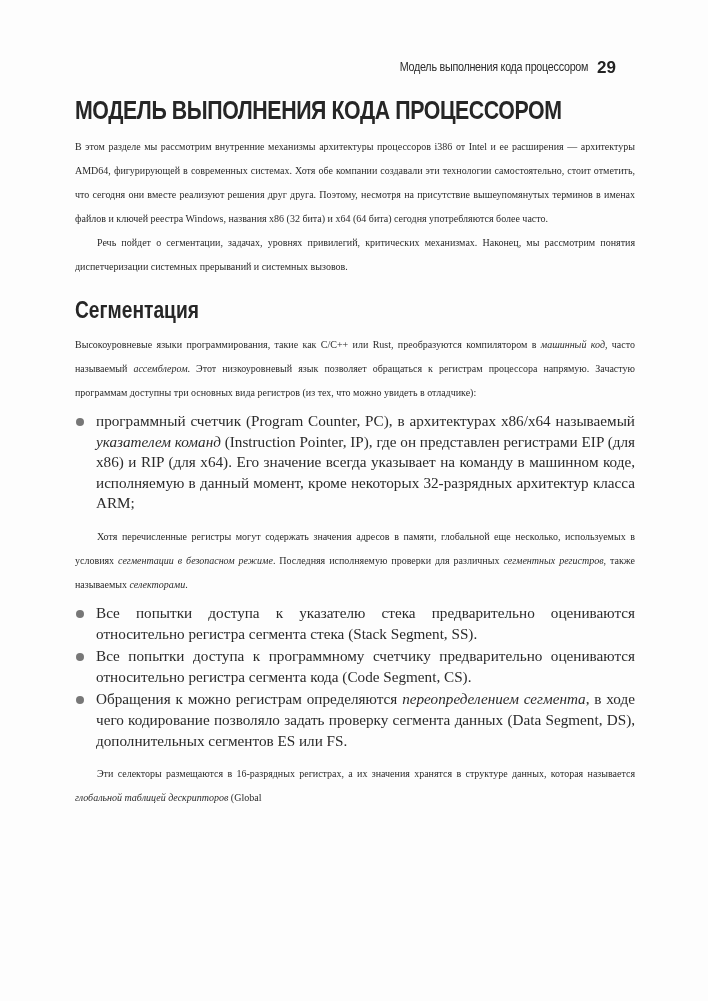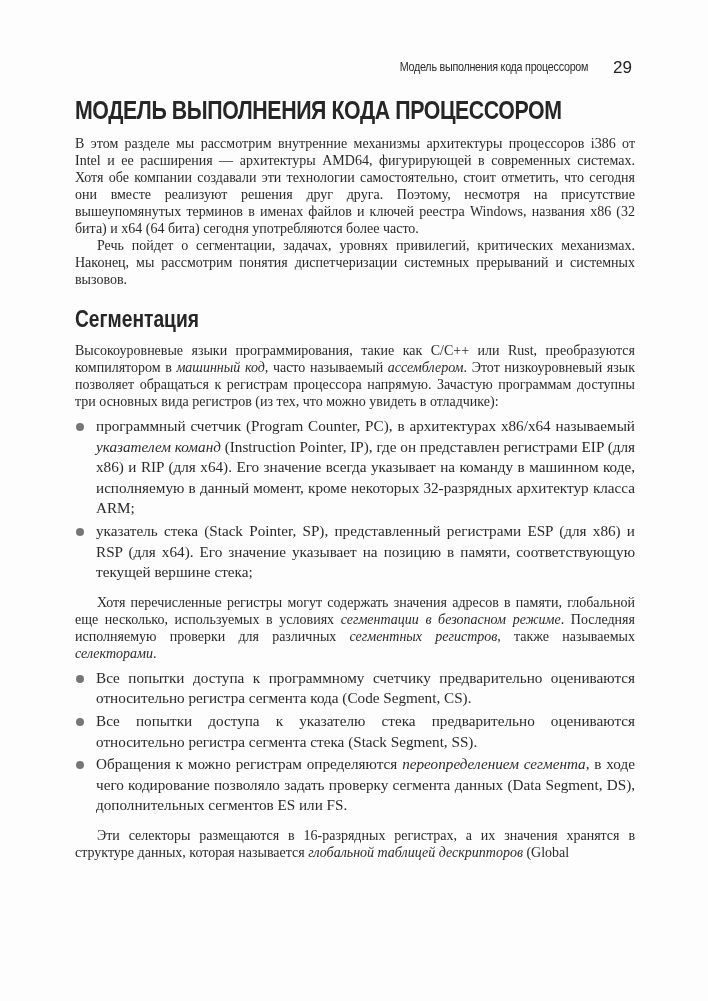--- a/index.html
+++ b/index.html
@@ -1,28 +1,28 @@
 <!DOCTYPE html>
 <html><head>
 <meta charset="utf-8">
 <style>
   html, body { margin: 0; padding: 0; background: #fdfdfd; }
   body { width: 708px; height: 1001px; position: relative; overflow: hidden;
          font-family: "Liberation Serif", "DejaVu Serif", serif; color: #2a2a2a; }
   .running-header { position: absolute; top: 58px; left: 0; width: 708px; height: 22px; }
   .rh-title { position: absolute; right: 120px; top: 2px; font-family: "Liberation Sans", sans-serif;
               font-size: 12.5px; letter-spacing: -0.3px; color: #2b2b2b; transform: scaleX(0.86); transform-origin: right center; }
-  .rh-page { position: absolute; right: 76px; top: 0px; font-family: "Liberation Sans", sans-serif;
-             font-weight: normal; font-size: 17px; color: #222; }
+  .rh-page { position: absolute; right: 92px; top: 0px; font-family: "Liberation Sans", sans-serif;
+             font-weight: bold; font-size: 17px; color: #222; }
   .content { position: absolute; left: 75px; top: 93px; width: 560px; }
   h1 { margin: 0 0 8px 0; font-family: "Liberation Sans", sans-serif; font-weight: bold; font-size: 26px;
        letter-spacing: -0.5px; color: #262626; transform: scaleX(0.82); transform-origin: left center; white-space: nowrap; line-height: 34px; }
   h2 { margin: 16px 0 8px 0; font-family: "Liberation Sans", sans-serif; font-weight: bold; font-size: 24px;
        color: #262626; transform: scaleX(0.8); transform-origin: left center; line-height: 30px; }
-  p { margin: 0; font-size: 14px; line-height: 17px; text-align: justify; hyphens: auto; }
+  p { margin: 0; font-size: 10px; line-height: 24px; text-align: justify; hyphens: auto; }
   p.indent { text-indent: 22px; }
   .gap { height: 9px; }
   ul { list-style: none; margin: 6px 0 0 0; padding: 0; }
   li { position: relative; padding-left: 21px; font-size: 15.2px; line-height: 20.6px; text-align: justify; margin-bottom: 2px; }
   .bullet { position: absolute; left: 1px; top: 7px; width: 8px; height: 8px; border-radius: 50%; background: #777; }
   em { font-style: italic; }
 </style>
 </head>
 <body>
 
@@ -35,27 +35,26 @@
   <h1>МОДЕЛЬ ВЫПОЛНЕНИЯ КОДА ПРОЦЕССОРОМ</h1>
   <p>В этом разделе мы рассмотрим внутренние механизмы архитектуры процессоров i386 от Intel и ее расширения — архитектуры AMD64, фигурирующей в современных системах. Хотя обе компании создавали эти технологии самостоятельно, стоит отметить, что сегодня они вместе реализуют решения друг друга. Поэтому, несмотря на присутствие вышеупомянутых терминов в именах файлов и ключей реестра Windows, названия x86 (32 бита) и x64 (64 бита) сегодня употребляются более часто.</p>
   <p class="indent">Речь пойдет о сегментации, задачах, уровнях привилегий, критических механизмах. Наконец, мы рассмотрим понятия диспетчеризации системных прерываний и системных вызовов.</p>
 
   <h2>Сегментация</h2>
 
   <p><span>Высокоуровневые языки программирования, такие как C/C++ или Rust, преобразуются компилятором в </span><em>машинный код</em><span>, часто называемый </span><em>ассемблером</em><span>. Этот низкоуровневый язык позволяет обращаться к регистрам процессора напрямую. Зачастую программам доступны три основных вида регистров (из тех, что можно увидеть в отладчике):</span></p>
 
   <ul>
     <li><span class="bullet"></span><span>программный счетчик (Program Counter, PC), в архитектурах x86/x64 называемый </span><em>указателем команд</em><span> (Instruction Pointer, IP), где он представлен регистрами EIP (для x86) и RIP (для x64). Его значение всегда указывает на команду в машинном коде, исполняемую в данный момент, кроме некоторых 32-разрядных архитектур класса ARM;</span></li>
-    <li><span class="bullet"></span><span>указатель стека (Stack Pointer, SP), представленный регистрами ESP (для x86) и RSP (для x64). Его значение указывает на позицию в памяти, соответствующую текущей вершине стека;</span></li>
   </ul>
 
   <div class="gap"></div>
   <p class="indent"><span>Хотя перечисленные регистры могут содержать значения адресов в памяти, глобальной еще несколько, используемых в условиях </span><em>сегментации в безопасном режиме</em><span>. Последняя исполняемую проверки для различных </span><em>сегментных регистров</em><span>, также называемых </span><em>селекторами</em><span>.</span></p>
 
   <ul>
+    <li><span class="bullet"></span><span>Все попытки доступа к указателю стека предварительно оцениваются относительно регистра сегмента стека (Stack Segment, SS).</span></li>
     <li><span class="bullet"></span><span>Все попытки доступа к программному счетчику предварительно оцениваются относительно регистра сегмента кода (Code Segment, CS).</span></li>
-    <li><span class="bullet"></span><span>Все попытки доступа к указателю стека предварительно оцениваются относительно регистра сегмента стека (Stack Segment, SS).</span></li>
     <li><span class="bullet"></span><span>Обращения к можно регистрам определяются </span><em>переопределением сегмента</em><span>, в ходе чего кодирование позволяло задать проверку сегмента данных (Data Segment, DS), дополнительных сегментов ES или FS.</span></li>
   </ul>
 
   <div class="gap"></div>
   <p class="indent"><span>Эти селекторы размещаются в 16-разрядных регистрах, а их значения хранятся в структуре данных, которая называется </span><em>глобальной таблицей дескрипторов</em><span> (Global</span></p>
 </div>
 
 </body></html>

